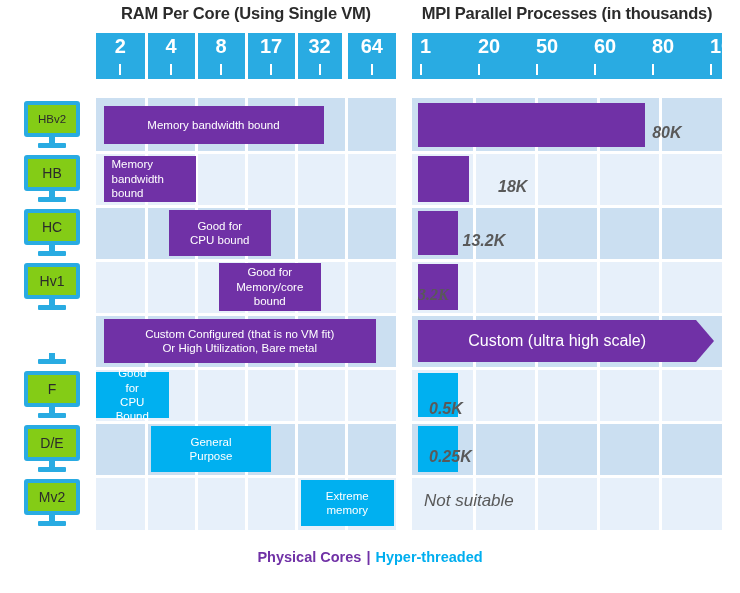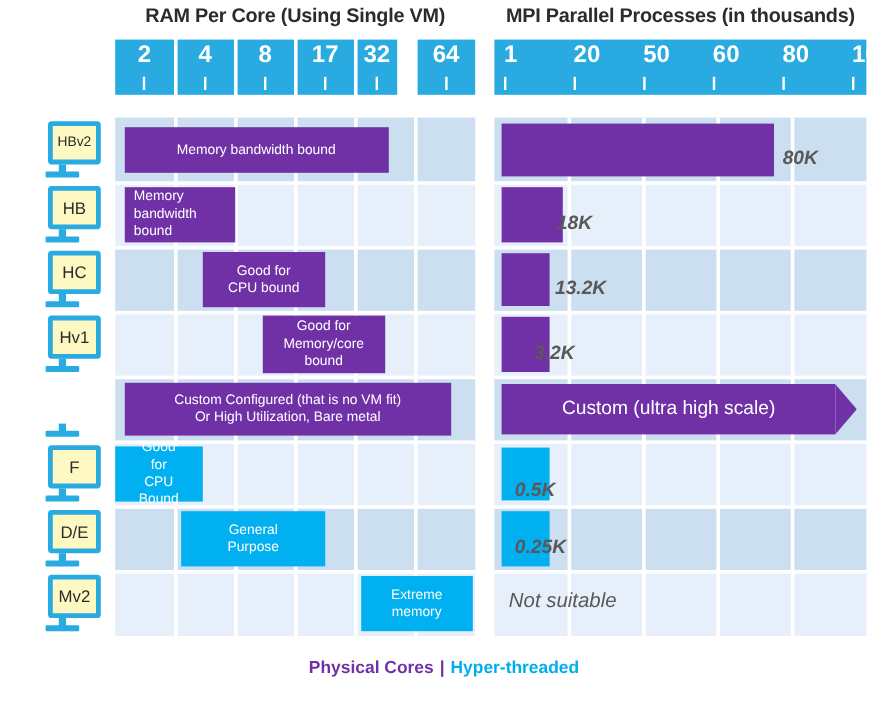--- a/index.html
+++ b/index.html
@@ -176,26 +176,26 @@
     width: 56px;
     height: 48px;
   }
   .monitor {
     position: relative;
     width: 56px;
     height: 48px;
   }
   .monitor .screen {
     position: absolute;
-    top: 0; left: 16px;
-    width: 44px;
+    top: 0; left: 0;
+    width: 56px;
     height: 36px;
     border: 4px solid #29ABE2;
     border-radius: 3px;
-    background: #fef9c3;
+    background: #84cc16;
     box-sizing: border-box;
     display: flex;
     align-items: center;
     justify-content: center;
     font-size: 14px;
     color: #2b2b2b;
   }
   .monitor .screen.small-text { font-size: 11.5px; }
   .monitor .neck {
     position: absolute;
@@ -248,21 +248,21 @@
         <div class="cell-tick"></div>
       </div>
       <div class="axis-cell" style="left: 101.5px; width: 47px;">
         <div class="cell-num">8</div>
         <div class="cell-tick"></div>
       </div>
       <div class="axis-cell" style="left: 151.5px; width: 47px;">
         <div class="cell-num">17</div>
         <div class="cell-tick"></div>
       </div>
-      <div class="axis-cell" style="left: 201.5px; width: 33px;">
+      <div class="axis-cell" style="left: 201.5px; width: 44px;">
         <div class="cell-num">32</div>
         <div class="cell-tick"></div>
       </div>
       <div class="axis-cell" style="left: 251.5px; width: 48.5px;">
         <div class="cell-num">64</div>
         <div class="cell-tick"></div>
       </div>
     </div>
 
   <div class="axis-header" id="axis-right">
@@ -409,25 +409,25 @@
 CPU Bound</div>
       <div class="bar cyan" style="left: 151px; width: 120px; height: 46px; top: 426px;">General
 Purpose</div>
       <div class="bar cyan" style="left: 301px; width: 92.5px; height: 46px; top: 480px;">Extreme
 memory</div>
     </div>
   <div id="bars-right">
       <div class="bar purple" style="left: 418px; width: 227.2px; height: 44px; top: 103px;"></div>
       <div class="value-label" style="left: 652.2px; top: 124px;">80K</div>
       <div class="bar purple" style="left: 418px; width: 51.12px; height: 46px; top: 156px;"></div>
-      <div class="value-label" style="left: 464px; top: 178px;">18K</div>
+      <div class="value-label" style="left: 498px; top: 178px;">18K</div>
       <div class="bar purple" style="left: 418px; width: 37.488px; height: 44px; top: 211px;"></div>
       <div class="value-label" style="left: 462.488px; top: 232px;">13.2K</div>
       <div class="bar purple" style="left: 418px; width: 9.088px; height: 46px; top: 264px;"></div>
-      <div class="value-label" style="left: 445px; top: 286px;">3.2K</div>
+      <div class="value-label" style="left: 418px; top: 286px; font-family: Liberation Serif, serif;">3.2K</div>
       <div class="bar purple" style="left: 418px; width: 278.32px; height: 42px; top: 320px; font-size: 16px;">Custom (ultra high scale)<div class="bar-arrow"><svg width="18" height="42" viewBox="0 0 18 42">
             <polygon points="0,0 18,21 0,42" fill="#7031A6"></polygon>
           </svg></div></div>
       <div class="bar cyan" style="left: 418px; width: 4px; height: 44px; top: 373px;"></div>
       <div class="value-label" style="left: 429px; top: 400px;">0.5K</div>
       <div class="bar cyan" style="left: 418px; width: 4px; height: 46px; top: 426px;"></div>
       <div class="value-label" style="left: 429px; top: 448px;">0.25K</div>
       <div class="note-label" style="left: 424px; top: 491px;">Not suitable</div>
     </div>
 

